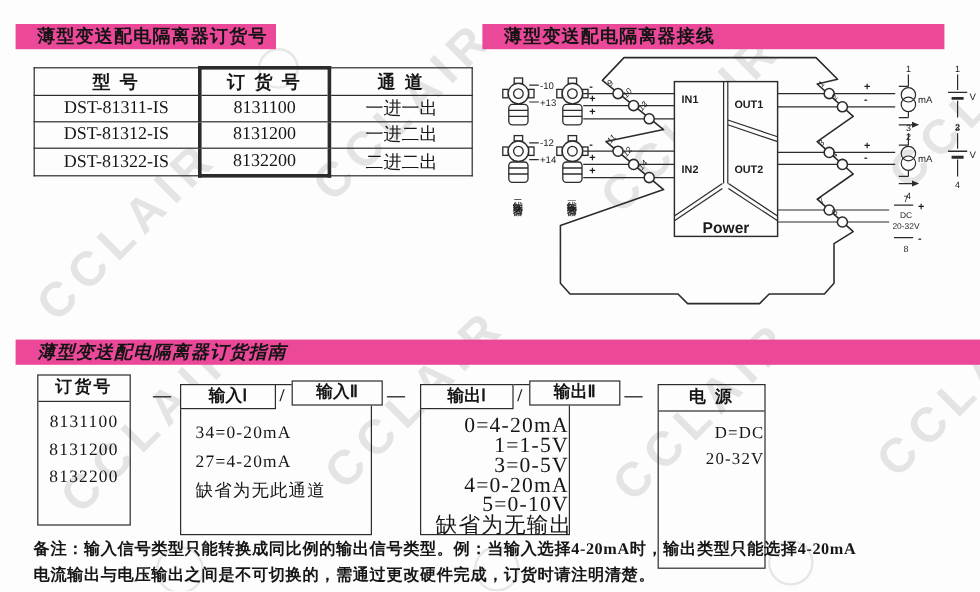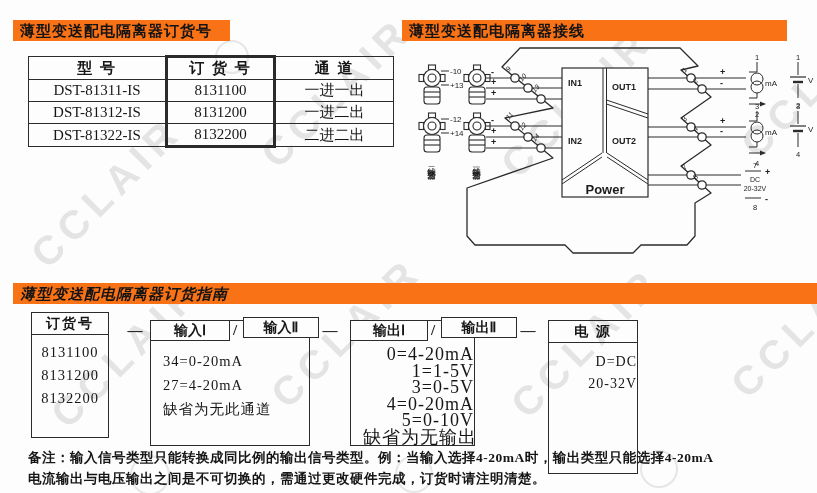--- a/index.html
+++ b/index.html
@@ -9,23 +9,23 @@
   .wm{position:absolute;color:#e4e4e4;font-family:"Liberation Sans",sans-serif;
       font-weight:bold;font-size:40px;letter-spacing:7px;transform:rotate(-45deg);
       white-space:nowrap;user-select:none;z-index:0;}
   .wm-c{position:absolute;border:2px solid #e6e6e6;border-radius:50%;z-index:0;}
   .w1{left:10px;top:170px;} .w2{left:240px;top:70px;} .w3{left:480px;top:80px;}
   .w4{left:720px;top:60px;} .w5{left:30px;top:330px;} .w6{left:250px;top:310px;}
   .w7{left:490px;top:320px;} .w8{left:710px;top:300px;}
   .c1{left:130px;top:455px;width:36px;height:36px;} .c2{left:395px;top:455px;width:34px;height:34px;}
   .c3{left:640px;top:450px;width:34px;height:34px;} .c4{left:215px;top:40px;width:30px;height:30px;}
   
-  .bar{position:absolute;height:21px;background:#f97316;color:#141414;z-index:2;
+  .bar{position:absolute;height:21px;background:#ec4899;color:#141414;z-index:2;
        font-family:"Liberation Sans",sans-serif;font-weight:bold;font-size:15px;
-       line-height:21px;padding-left:7px;box-sizing:border-box;letter-spacing:1px;}
+       line-height:21px;padding-left:18px;box-sizing:border-box;letter-spacing:1px;}
   .bar1{left:13px;top:20px;width:217px;}
   .bar2{left:402px;top:20px;width:385px;}
   .bar3{left:13px;top:283px;width:816px;font-style:italic;}
   
   .order-table{position:absolute;left:28px;top:55px;border-collapse:collapse;z-index:2;
                background:transparent;}
   .order-table td{border:1.4px solid #2b2b2b;height:21px;text-align:center;
                   font-size:15px;padding:0 4px;}
   .order-table .c1w{width:128px;} .order-table .c2w{width:97px;} .order-table .c3w{width:109px;}
   .order-table .hd{font-weight:bold;letter-spacing:2px;font-size:15px;}

